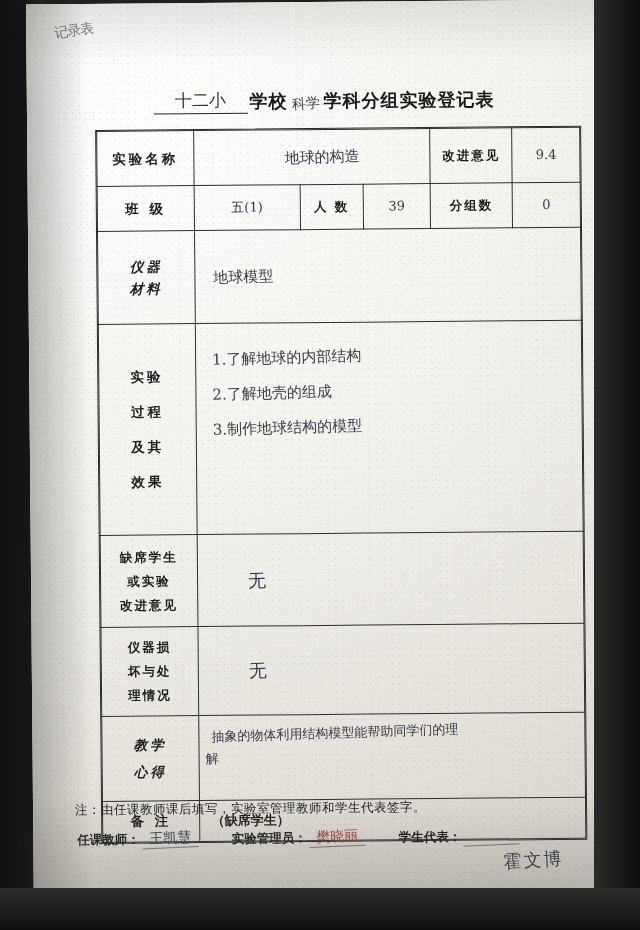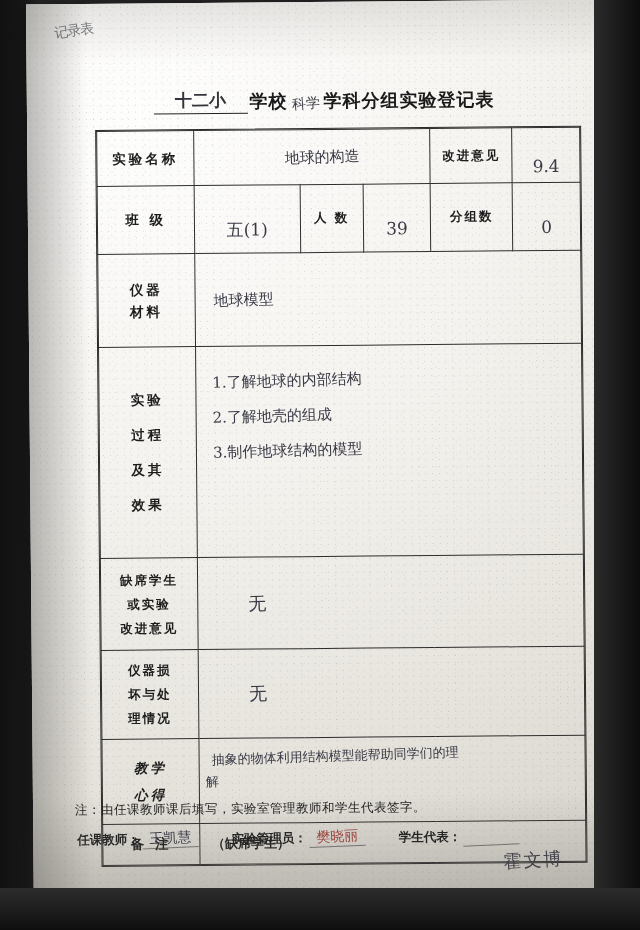--- a/index.html
+++ b/index.html
@@ -104,21 +104,21 @@
     width: 510px;
     display: flex;
     align-items: flex-end;
     justify-content: center;
     gap: 2px;
     color: #1a1a1a;
   }
   .title-blank {
     font-family: "DejaVu Serif", serif;
     font-size: 17px;
-    font-weight: bold;
+    font-weight: normal;
     border-bottom: 1.4px solid #222;
     padding: 0 4px 1px 4px;
     min-width: 86px;
     text-align: center;
     color: #33333b;
   }
   .title-txt {
     font-family: "DejaVu Serif", serif;
     font-size: 18px;
     font-weight: bold;
@@ -164,21 +164,21 @@
   }
   .lbl.small { font-size: 12.5px; letter-spacing: 2px; }
   .hand {
     font-family: "DejaVu Serif", serif;
     color: #3a3a46;
     font-size: 15px;
     padding: 2px 10px;
     line-height: 1.5;
   }
   .hand.slant { transform: rotate(-1.6deg); display: inline-block; }
-  .hand.sm { font-size: 17px; margin-top: 23px; }
+  .hand.sm { font-size: 13px; }
   .hand.center { text-align: center; }
   .cellpad { padding: 6px 8px; }
 
   .steps { padding: 10px 8px 10px 16px; }
   .steps div {
     font-family: "DejaVu Serif", serif;
     color: #3a3a46;
     font-size: 15px;
     margin: 13px 0 16px 0;
     transform: rotate(-1.2deg);
@@ -307,21 +307,21 @@
             <td>
               <div class="lbl small">分组数</div>
             </td>
             <td>
               <div class="hand center sm">0</div>
             </td>
           </tr>
 
           <tr>
             <td>
-              <div class="lbl" style="padding:20px 12px;">
+              <div class="lbl" style="padding:20px 12px;font-style:italic;">
                 <div>仪器</div>
                 <div>材料</div>
               </div>
             </td>
             <td colspan="5">
               <div class="cellpad" style="height:80px;display:flex;align-items:center;">
                 <span class="hand slant">地球模型</span>
               </div>
             </td>
           </tr>

